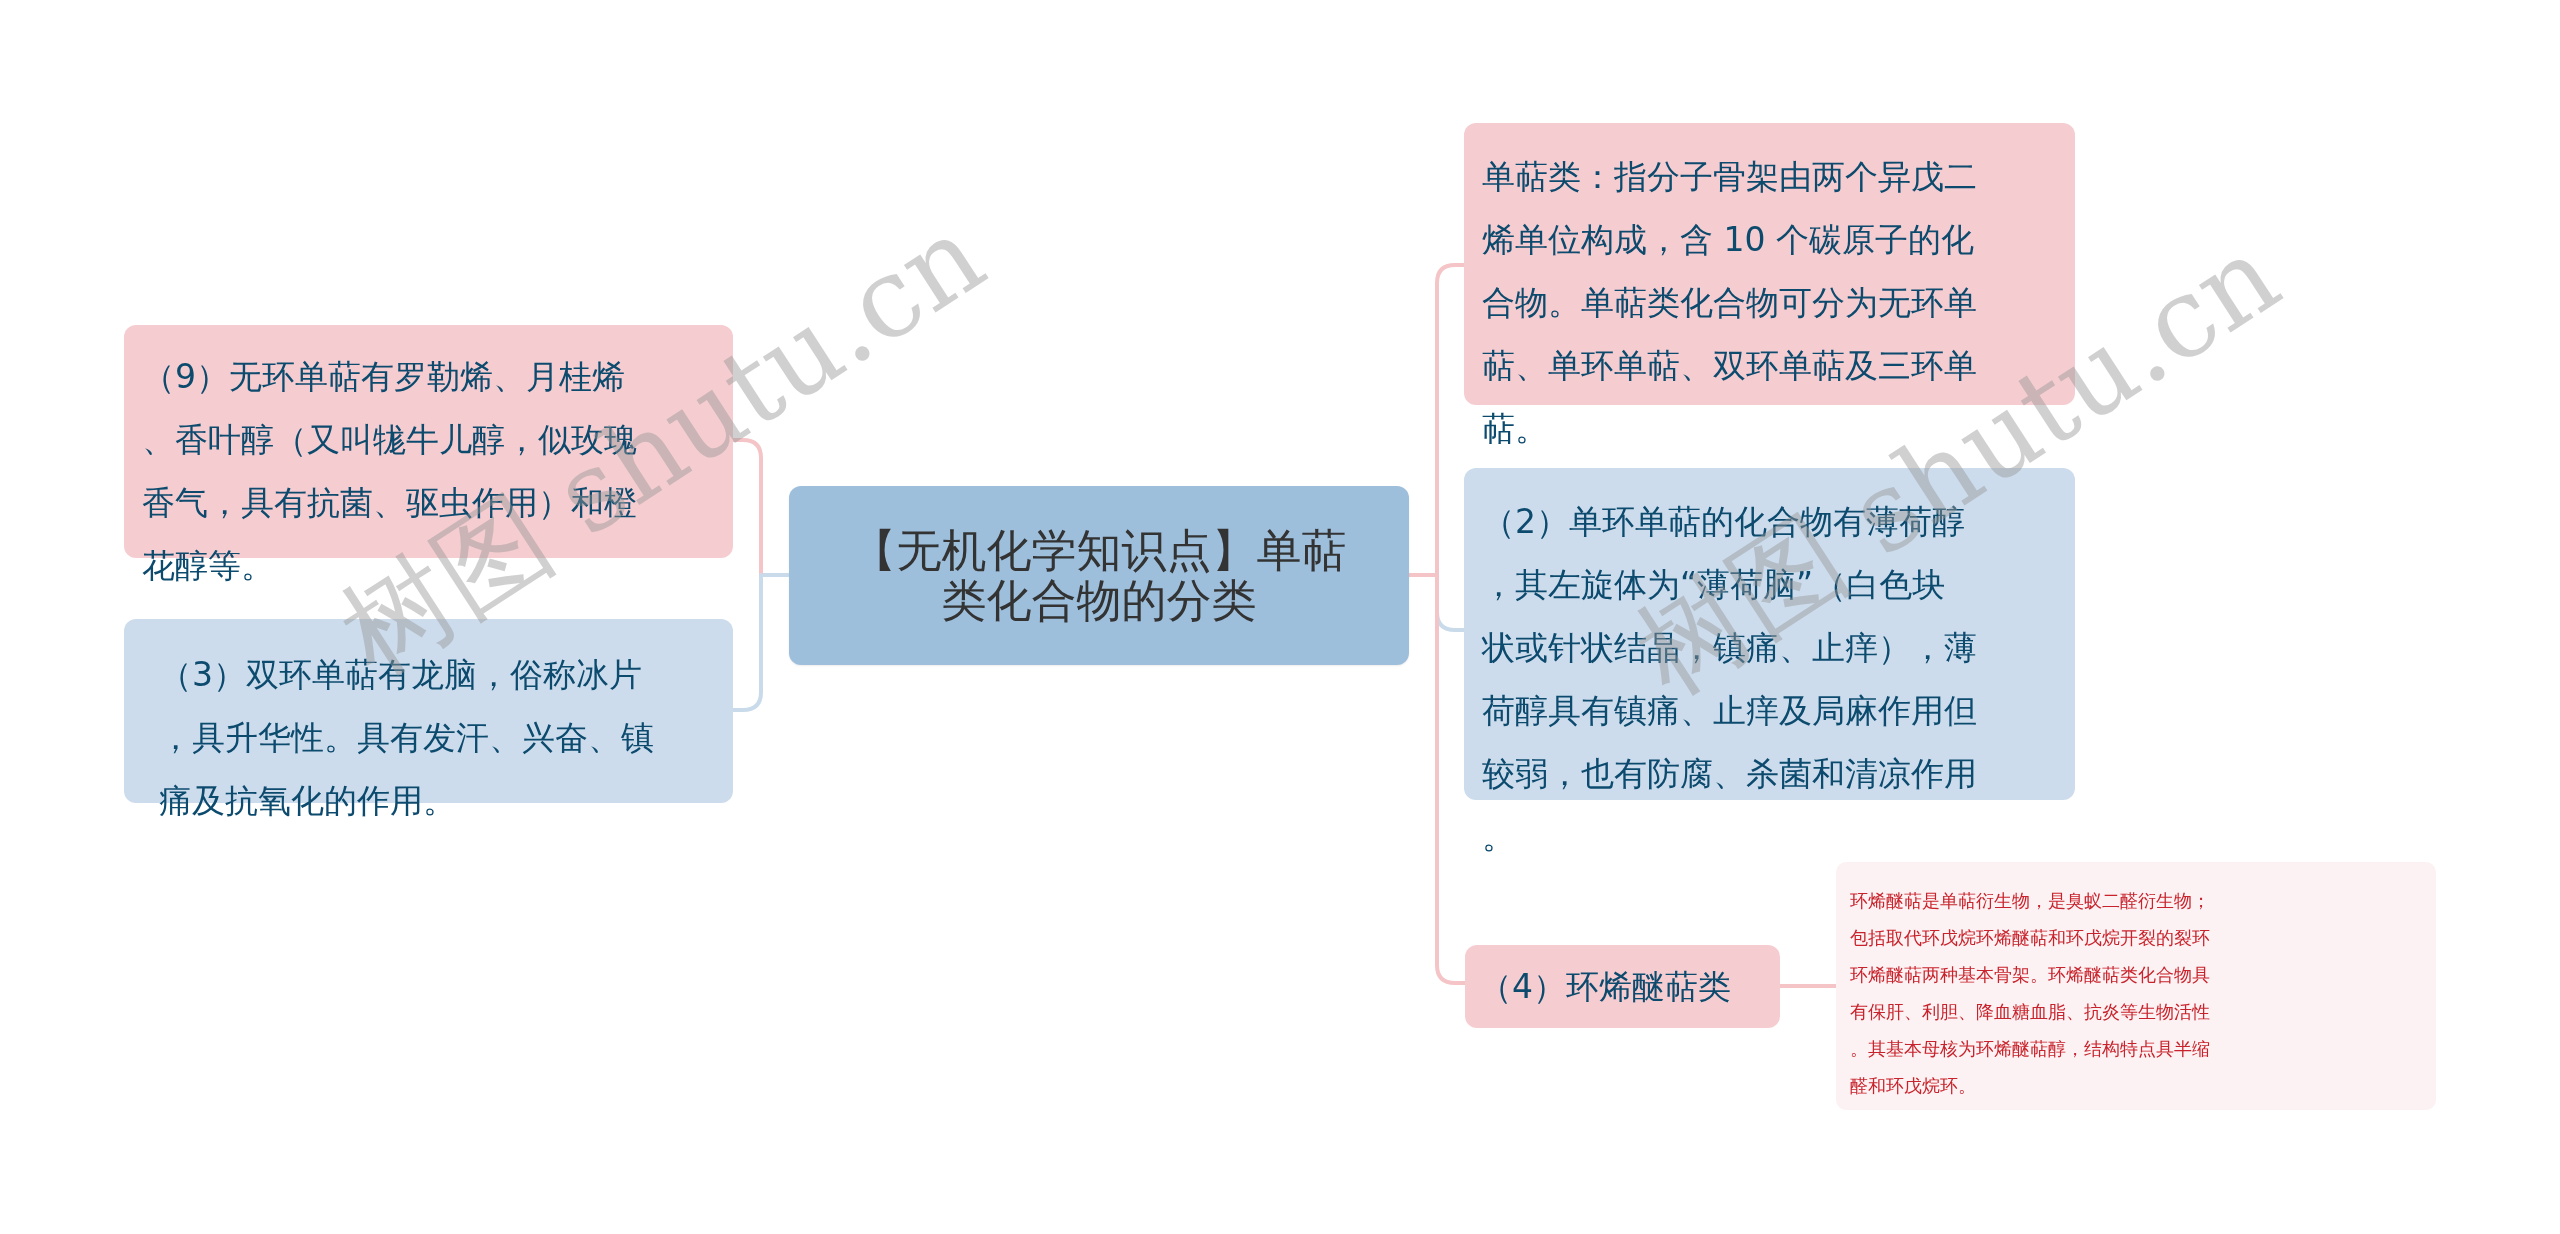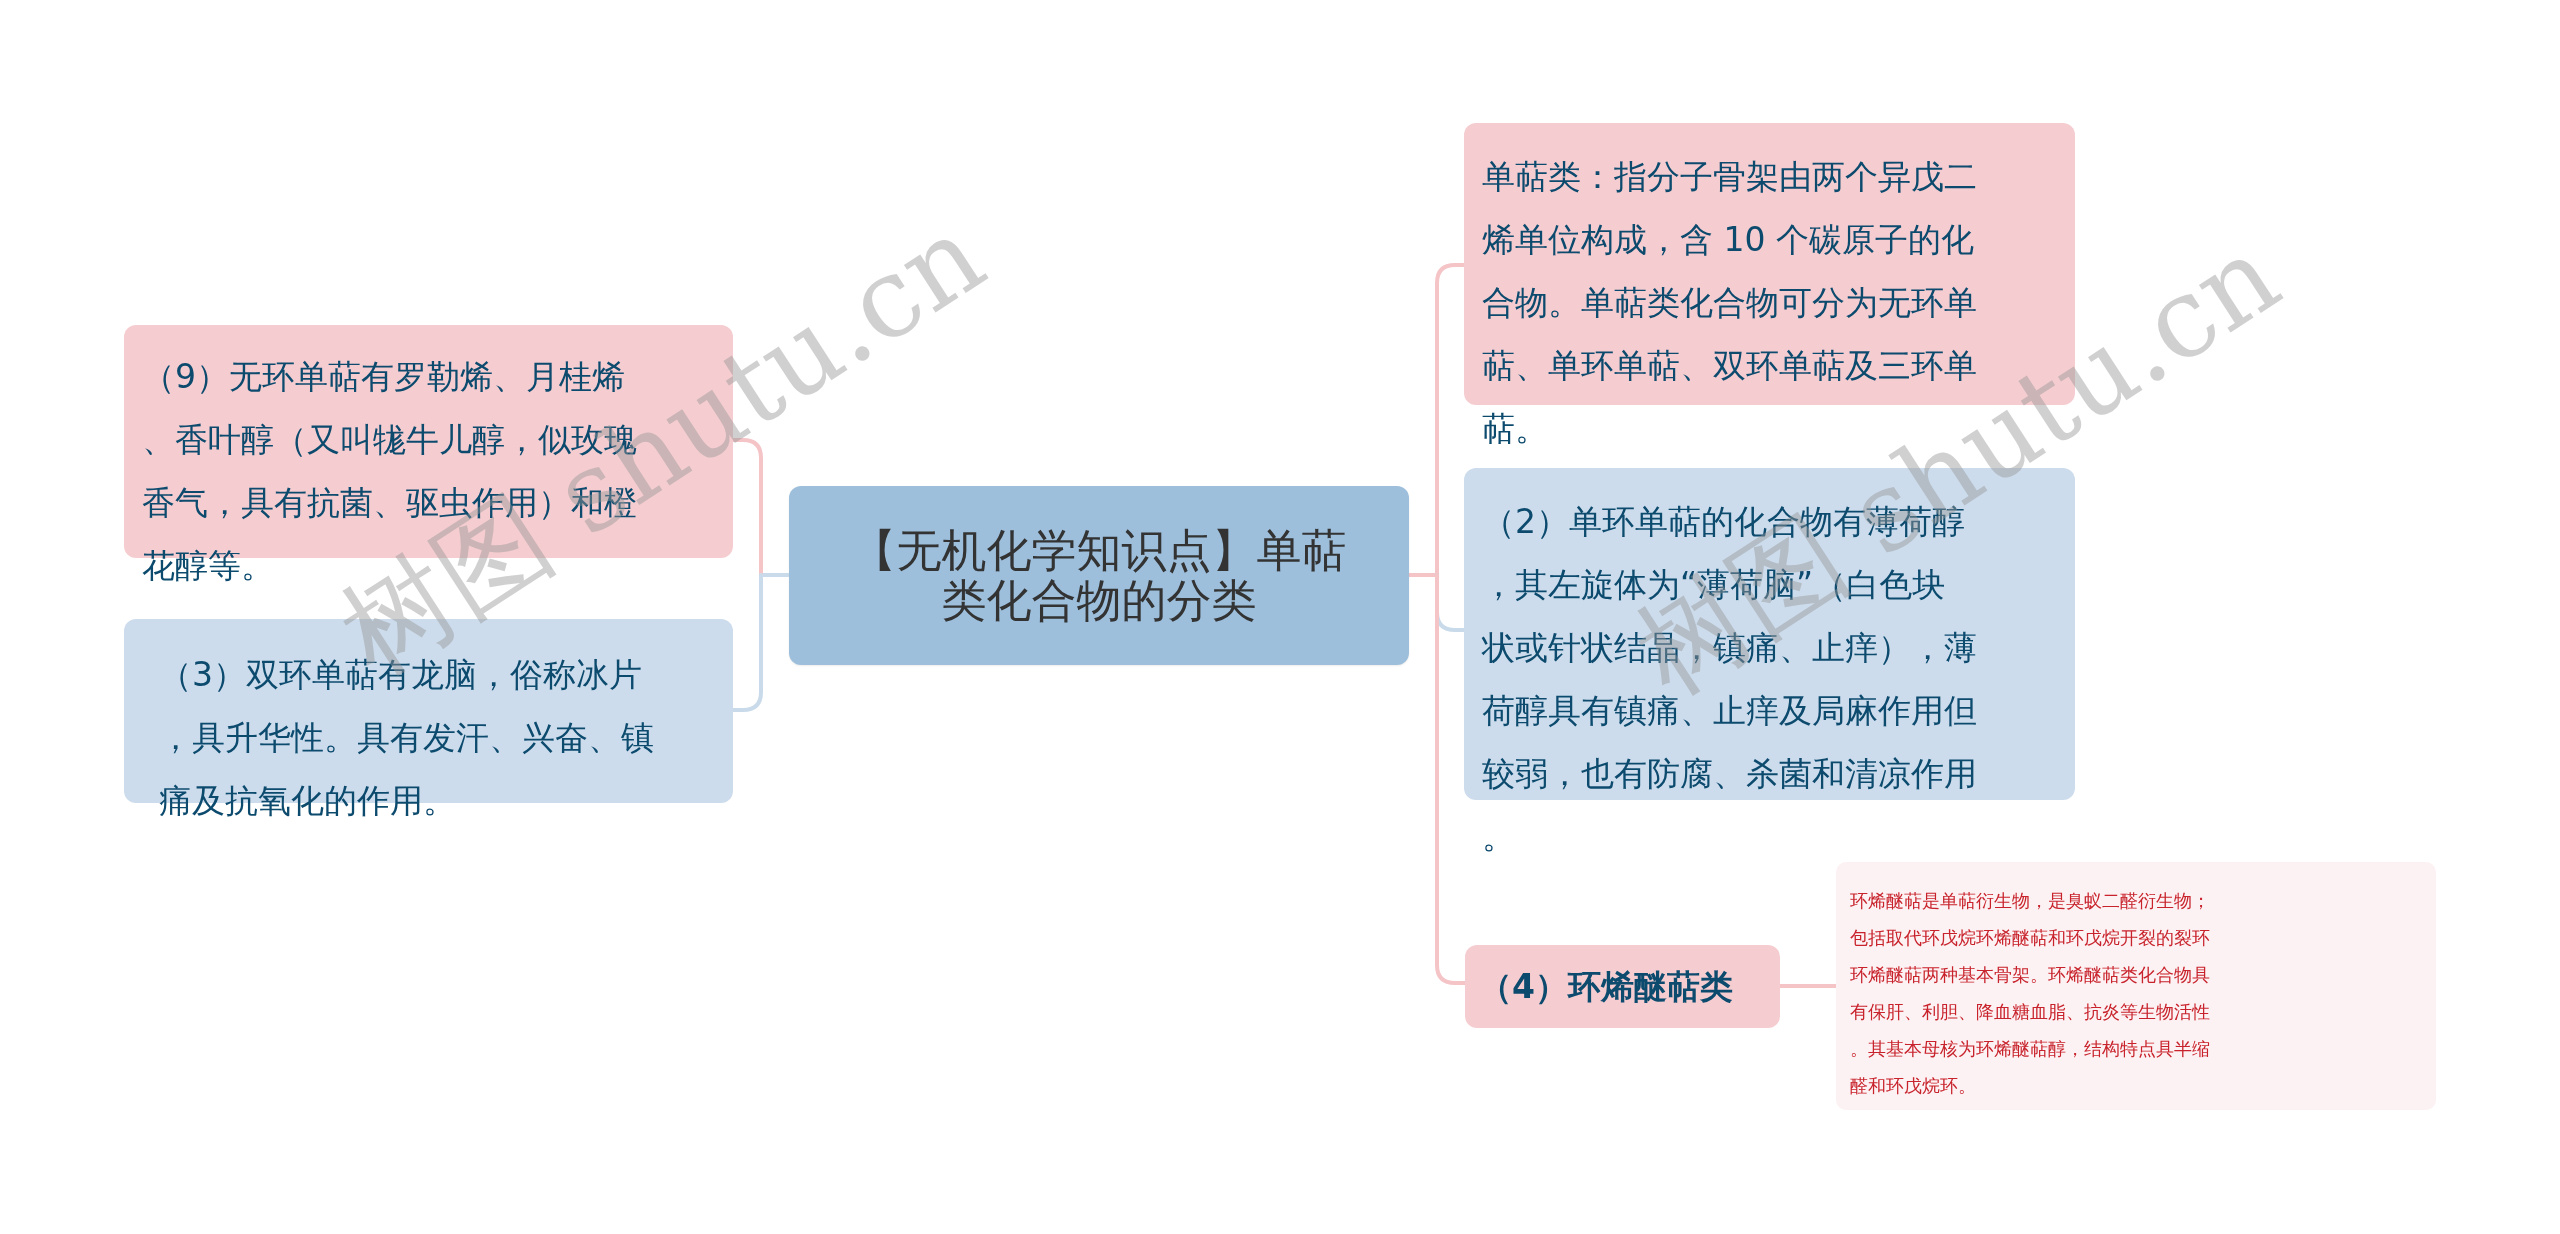--- a/index.html
+++ b/index.html
@@ -65,21 +65,21 @@
 
 <div class="node leaf blue" style="left:1464px; top:468px; width:611px; height:332px; padding:22px 12px 0 18px;">
   <span class="node-text">（2）单环单萜的化合物有薄荷醇
 ，其左旋体为“薄荷脑”（白色块
 状或针状结晶，镇痛、止痒），薄
 荷醇具有镇痛、止痒及局麻作用但
 较弱，也有防腐、杀菌和清凉作用
 。</span>
 </div>
 
-<div class="node leaf pink" style="left:1465px; top:945px; width:315px; height:83px; display:flex; align-items:center; padding:0 14px;font-weight:bold;">
+<div class="node leaf pink" style="left:1465px; top:945px; width:315px; height:83px; display:flex; align-items:center; padding:0 14px;">
   <span class="node-text">（4）环烯醚萜类</span>
 </div>
 
 <div class="node note" style="left:1836px; top:862px; width:600px; height:248px; padding:20px 14px 0 14px; border-radius:10px;">
   <span class="node-text">环烯醚萜是单萜衍生物，是臭蚁二醛衍生物；
 包括取代环戊烷环烯醚萜和环戊烷开裂的裂环
 环烯醚萜两种基本骨架。环烯醚萜类化合物具
 有保肝、利胆、降血糖血脂、抗炎等生物活性
 。其基本母核为环烯醚萜醇，结构特点具半缩
 醛和环戊烷环。</span>

